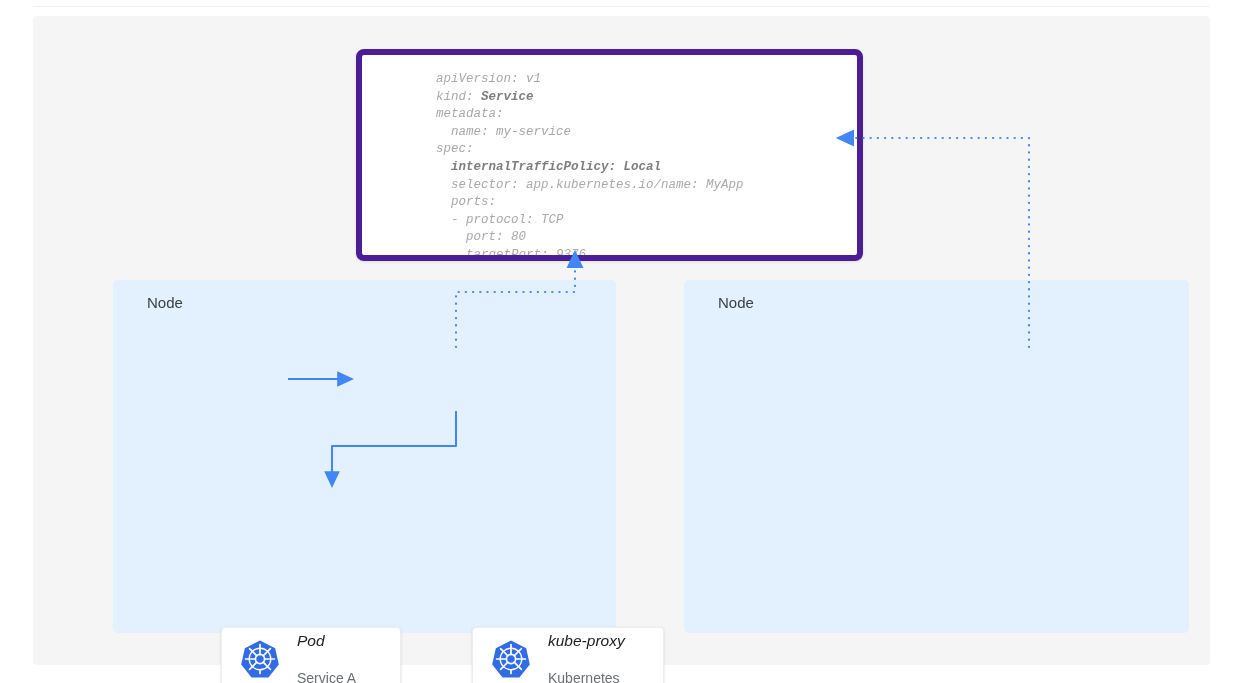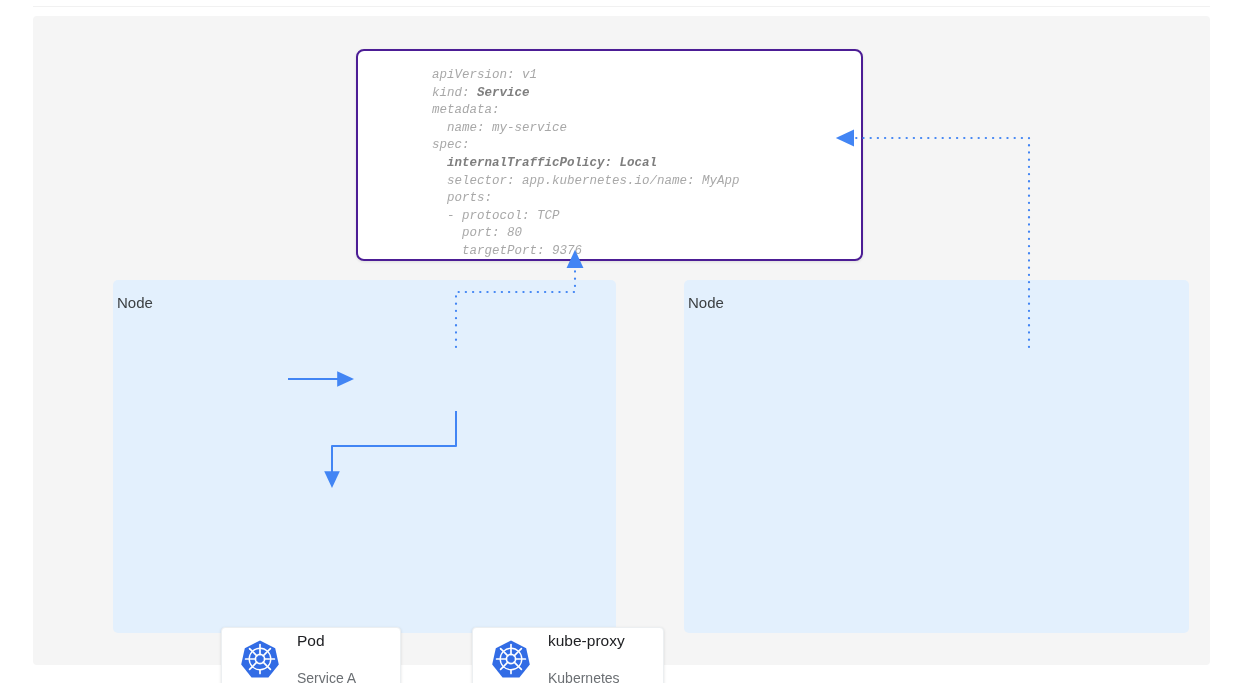--- a/index.html
+++ b/index.html
@@ -37,21 +37,21 @@
   }
 
   
   #yaml-card {
     position: absolute;
     left: 323px;
     top: 33px;
     width: 507px;
     height: 212px;
     background: #ffffff;
-    border: 2px solid #4c1d95;
+    border: 6px solid #4c1d95;
     border-radius: 8px;
     box-shadow: 0 1px 3px rgba(0,0,0,0.10);
     box-sizing: border-box;
     overflow: hidden;
   }
   #yaml-body {
     position: absolute;
     left: 74px;
     top: 16px;
     font-family: "Liberation Mono", "DejaVu Sans Mono", monospace;
@@ -70,21 +70,21 @@
   
   .node-panel {
     position: absolute;
     background: #e3f0fd;
     border-radius: 5px;
   }
   #node-left  { left: 80px;  top: 264px; width: 503px; height: 353px; }
   #node-right { left: 651px; top: 264px; width: 505px; height: 353px; }
   .node-label {
     position: absolute;
-    left: 4px;
+    left: 34px;
     top: 14px;
     font-size: 15px;
     color: #3c4043;
     font-family: "Liberation Sans", sans-serif;
     text-align: center;
   }
 
   
   .ent-card {
     position: absolute;
@@ -105,20 +105,21 @@
   .ent-text {
     margin-left: 17px;
     display: flex;
     flex-direction: column;
     justify-content: center;
   }
   .ent-title {
     font-size: 15.5px;
     color: #202124;
     line-height: 19px;
+    font-style: italic;
   }
   .ent-sub {
     font-size: 14px;
     color: #6b6f73;
     line-height: 19px;
     margin-top: 19px;
   }
 
   #card-pod-a        { left: 108px; top: 347px; width: 180px; height: 64px; }
   #card-kubeproxy-l  { left: 359px; top: 347px; width: 192px; height: 64px; }

